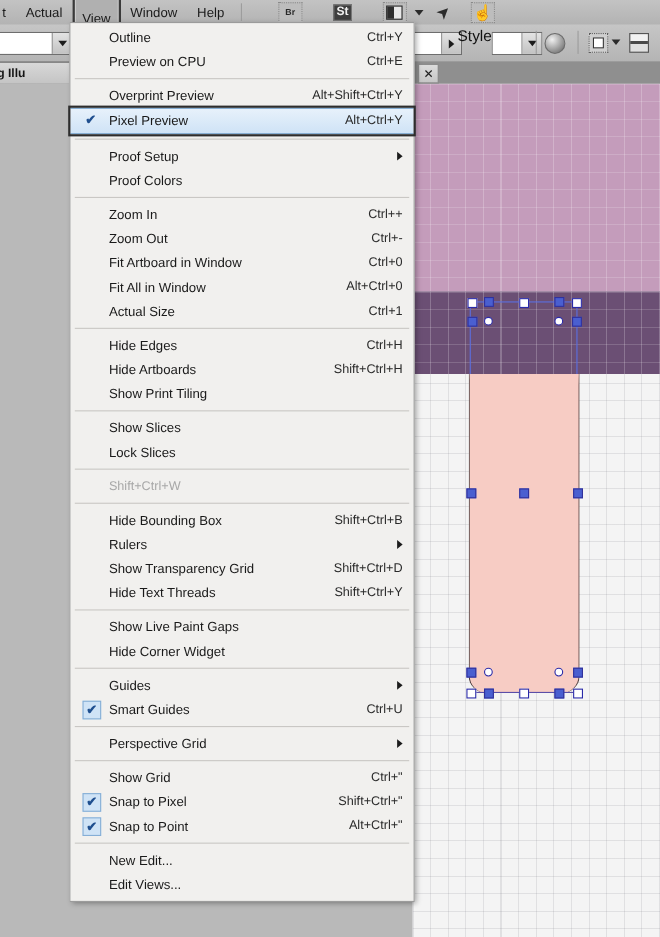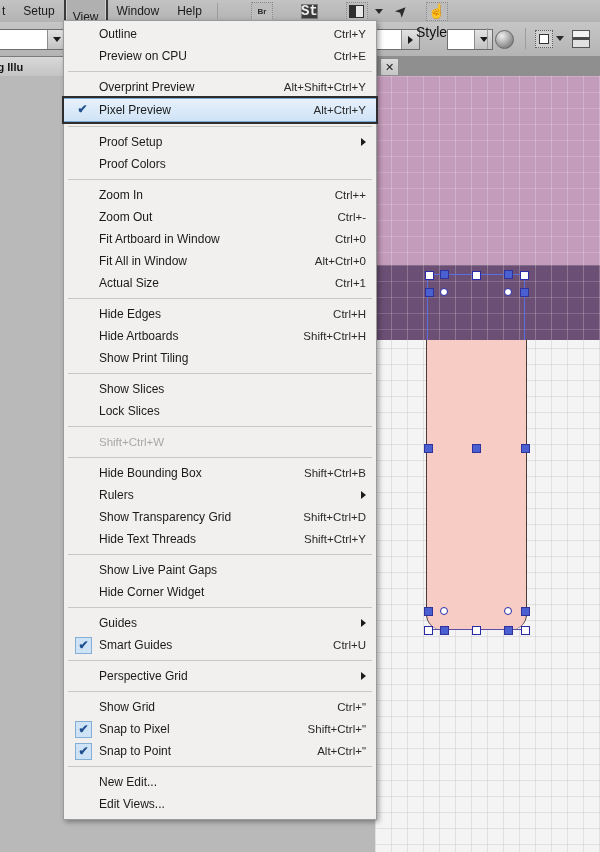--- a/index.html
+++ b/index.html
@@ -47,21 +47,21 @@
   .tb-icon {
     width: 20px; height: 17px;
     margin: 0 5px;
     border: 1px dotted #8a8a8a;
     display: flex; align-items: center; justify-content: center;
     background: #bdbdbd;
     font-size: 9px; font-weight: bold; color: #2a2a2a;
     position: relative;
   }
   .tb-icon.st { background:#3d3d3d; color:#efefef; border:1px solid #777;
-                font-size:14px; letter-spacing:0; width:15px; height:13px;font-family:Liberation Mono, monospace;}
+                font-size:11px; letter-spacing:0; width:15px; height:13px;}
   .tb-icon.panel::before {
     content:""; width:13px; height:11px; border:1.5px solid #2e2e2e;
     background: linear-gradient(90deg,#2e2e2e 0 45%, #e8e8e8 45% 100%);
   }
   .caretdown { width:0;height:0;border-left:4px solid transparent;
     border-right:4px solid transparent;border-top:5px solid #2b2b2b;
     margin-left:2px;}
   .rocket { font-size: 15px; color: #2b2b2b; transform: rotate(-45deg); }
   .handicon { font-size: 14px; color: #2b2b2b; }
 
@@ -289,21 +289,21 @@
     <div class="anchor" style="left:100px; top:553px;"></div>
     <div class="anchor filled" style="left:132px; top:553px;"></div>
     <div class="anchor" style="left:149px; top:553px;"></div>
     <div class="anchor filled" style="left:100px; top:371px;"></div>
     <div class="anchor filled" style="left:52px; top:371px;"></div>
     <div class="anchor filled" style="left:149px; top:371px;"></div>
   </div>
 
   <div class="menubar">
     <div class="menu-item clipped">t</div>
-    <div class="menu-item">Setup</div>
+    <div class="menu-item">Actual</div>
     <div class="menu-item active">View</div>
     <div class="menu-item">Window</div>
     <div class="menu-item">Help</div>
     <div class="mb-sep"></div>
     <div style="width:22px"></div>
     <div class="tb-icon">
         <span style="font-size:8px;font-weight:bold">Br</span>
       </div>
     <div style="width:18px"></div>
     <div class="tb-icon st">

